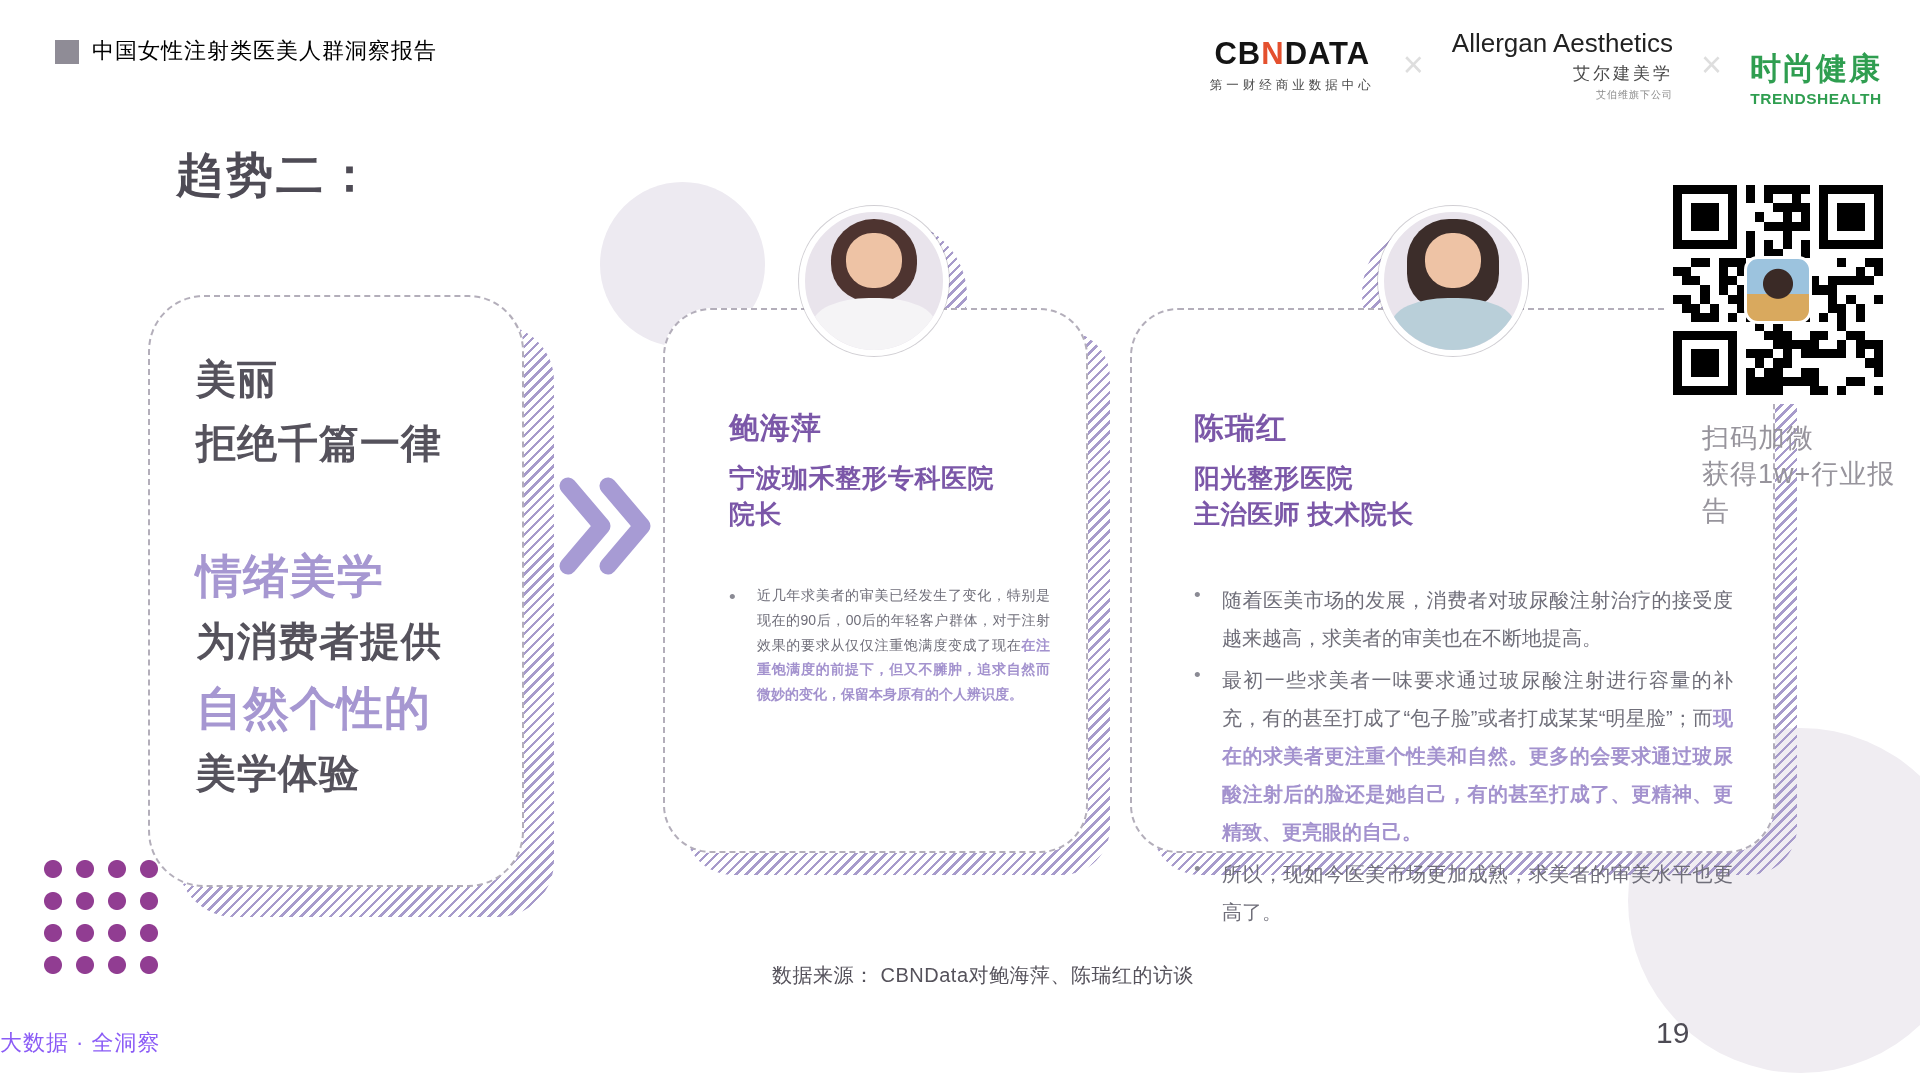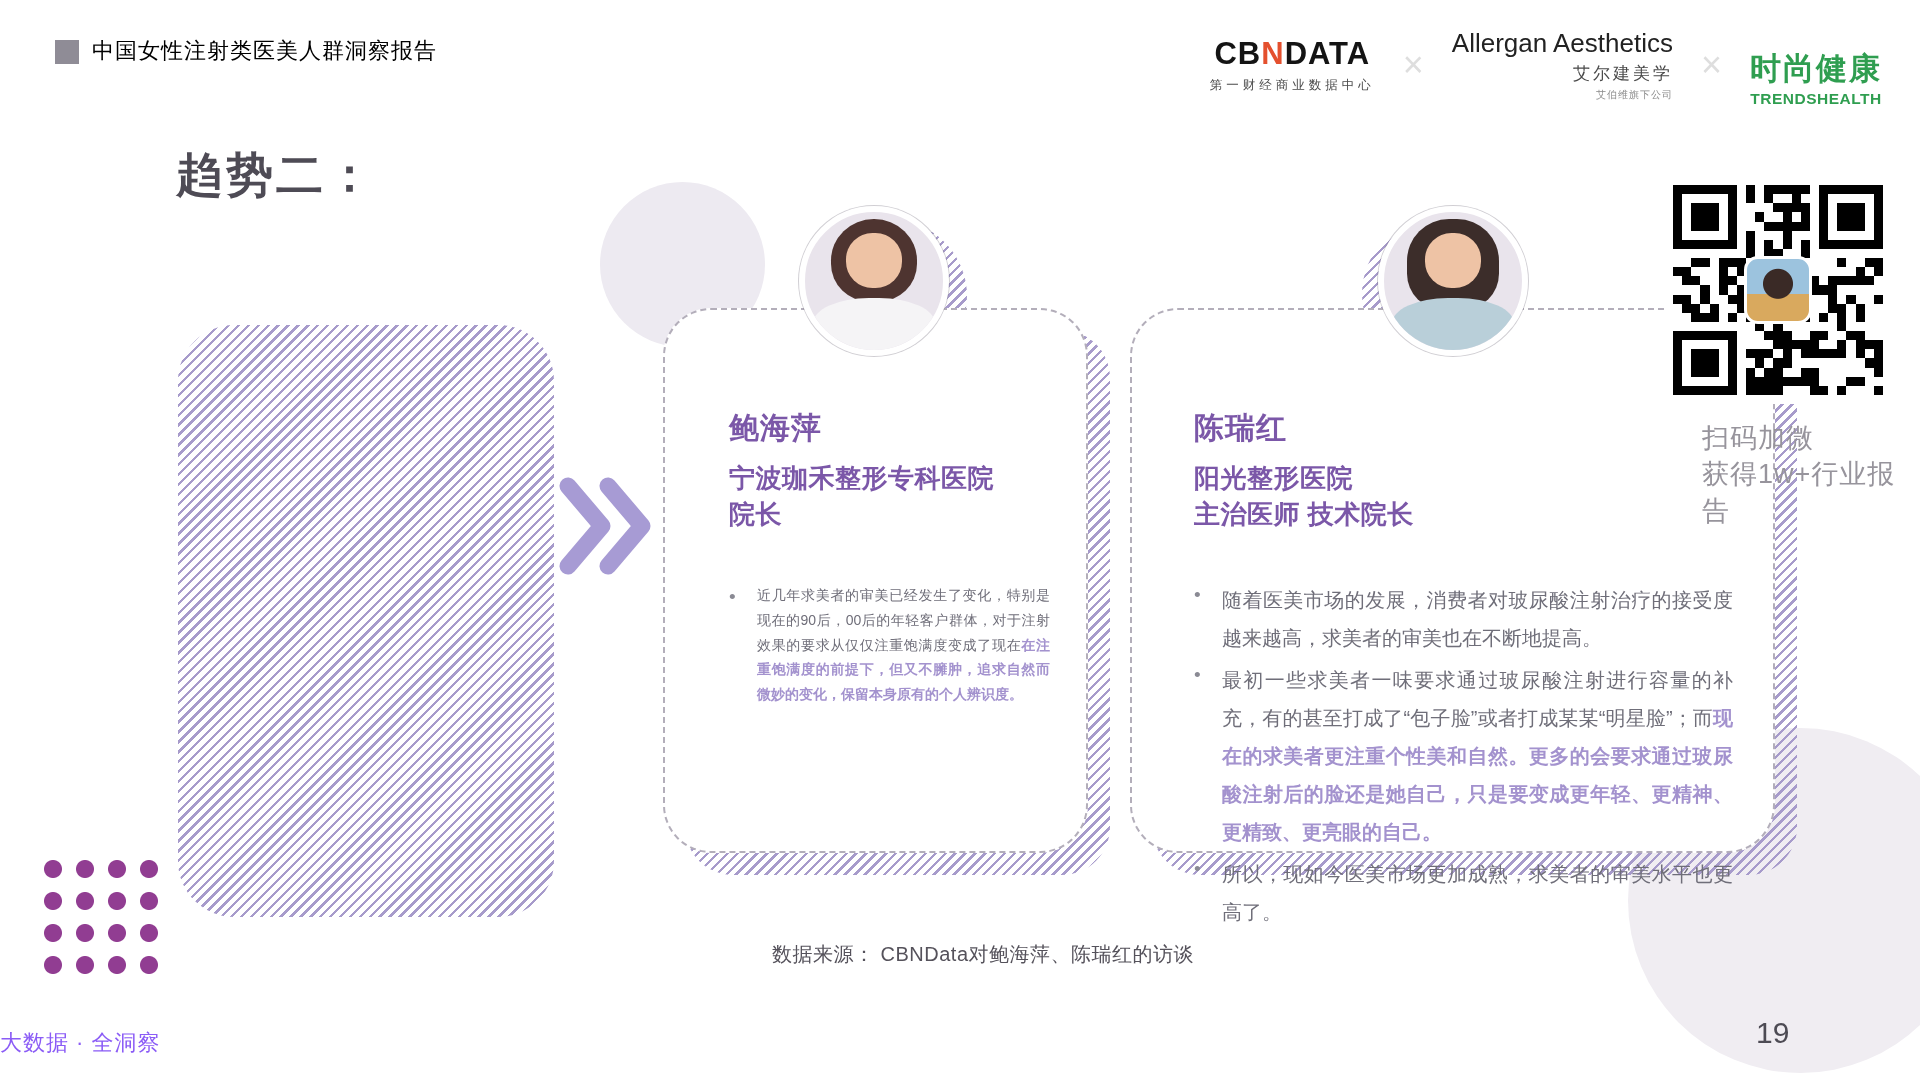--- a/index.html
+++ b/index.html
@@ -84,23 +84,23 @@
   
   .qr { position:absolute; left:1664px; top:176px; width:228px; height:228px; background:#fff; }
   .qr svg { width:100%; height:100%; display:block; }
   .qr-photo { position:absolute; left:80px; top:80px; width:68px; height:68px; border-radius:14px; border:3px solid #fff;
     background:
       radial-gradient(circle at 50% 40%, #3a2a26 0 30%, rgba(0,0,0,0) 32%),
       linear-gradient(180deg, #9cc3de 0 56%, #d9a95e 56% 100%);
   }
   .qr-caption { position:absolute; left:1702px; top:420px; font-size:27px; color:#97949c; line-height:1.35; letter-spacing:1px; }
   
-  .source { position:absolute; left:772px; top:941px; font-size:20px; color:#55525b; letter-spacing:0.5px; }
+  .source { position:absolute; left:772px; top:962px; font-size:20px; color:#55525b; letter-spacing:0.5px; }
   .slogan { position:absolute; left:0; top:1028px; width:100%; font-size:22px; color:#8b5cf6; letter-spacing:1px; }
-  .page-num { position:absolute; left:1756px; top:1016px; font-size:30px; color:#4d4b54; }
+  .page-num { position:absolute; left:1656px; top:1016px; font-size:30px; color:#4d4b54; }
 </style>
 </head>
 <body>
 
 <div class="slide">
 
   <div class="circle-top"></div>
   <div class="circle-br"></div>
   <div class="dots"></div>
 
@@ -121,20 +121,29 @@
     <div class="x-sep">×</div>
     <div class="logo-trends">
       <div class="cn">时尚健康</div>
       <div class="en">TRENDSHEALTH</div>
     </div>
   </div>
 
   <div class="trend-title">趋势二：</div>
 
   <div class="hatch lbx-shadow"></div>
+  <div class="lbx">
+    <div class="lbx-line dark">美丽</div>
+    <div class="lbx-line dark">拒绝千篇一律</div>
+    <div class="lbx-gap"></div>
+    <div class="lbx-line purple">情绪美学</div>
+    <div class="lbx-line dark">为消费者提供</div>
+    <div class="lbx-line purple">自然个性的</div>
+    <div class="lbx-line dark">美学体验</div>
+  </div>
 
   <div class="chevron">
     <svg width="96" height="100" viewBox="0 0 96 100">
       <polyline points="10,10 44,50 10,90" fill="none" stroke="#a79bd4" stroke-width="17" stroke-linecap="round" stroke-linejoin="round"></polyline>
       <polyline points="50,10 84,50 50,90" fill="none" stroke="#a79bd4" stroke-width="17" stroke-linecap="round" stroke-linejoin="round"></polyline>
     </svg>
   </div>
 
   <div class="hatch card-shadow card-mid-shadow"></div>
   <div class="hatch avatar-crescent" style="left:815px; top:220px;"></div>
@@ -163,21 +172,21 @@
   <div class="card card-right">
     <div class="card-content">
       <div class="exp-name">陈瑞红</div>
       <div class="exp-org">阳光整形医院</div>
       <div class="exp-title">主治医师 技术院长</div>
       <ul class="bullets">
         <li class="bullet">
           <p class="btext"><span>随着医美市场的发展，消费者对玻尿酸注射治疗的接受度越来越高，求美者的审美也在不断地提高。</span></p>
         </li>
         <li class="bullet">
-          <p class="btext"><span>最初一些求美者一味要求通过玻尿酸注射进行容量的补充，有的甚至打成了“包子脸”或者打成某某“明星脸”；而</span><span class="hl">现在的求美者更注重个性美和自然。更多的会要求通过玻尿酸注射后的脸还是她自己，只是要变成更年轻、更精神、更精致、更亮眼的自己。</span></p>
+          <p class="btext"><span>最初一些求美者一味要求通过玻尿酸注射进行容量的补充，有的甚至打成了“包子脸”或者打成某某“明星脸”；而</span><span class="hl">现在的求美者更注重个性美和自然。更多的会要求通过玻尿酸注射后的脸还是她自己，有的甚至打成了、更精神、更精致、更亮眼的自己。</span></p>
         </li>
         <li class="bullet">
           <p class="btext"><span>所以，现如今医美市场更加成熟，求美者的审美水平也更高了。</span></p>
         </li>
       </ul>
     </div>
   </div>
   <div class="avatar" style="left:1378px; top:206px;">
     <div class="portrait bob">
       <div class="hair"></div>

